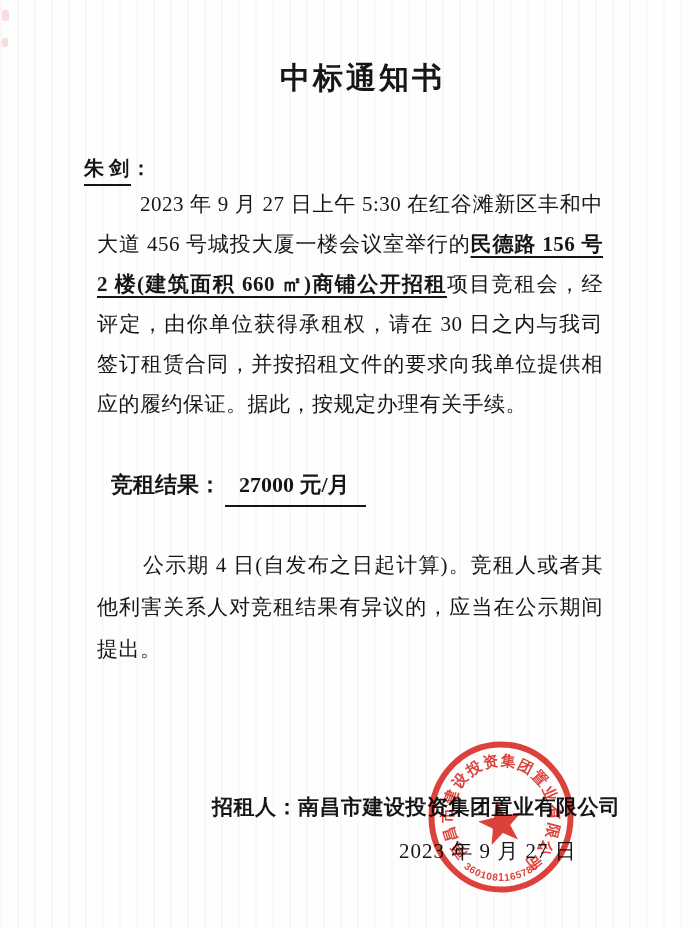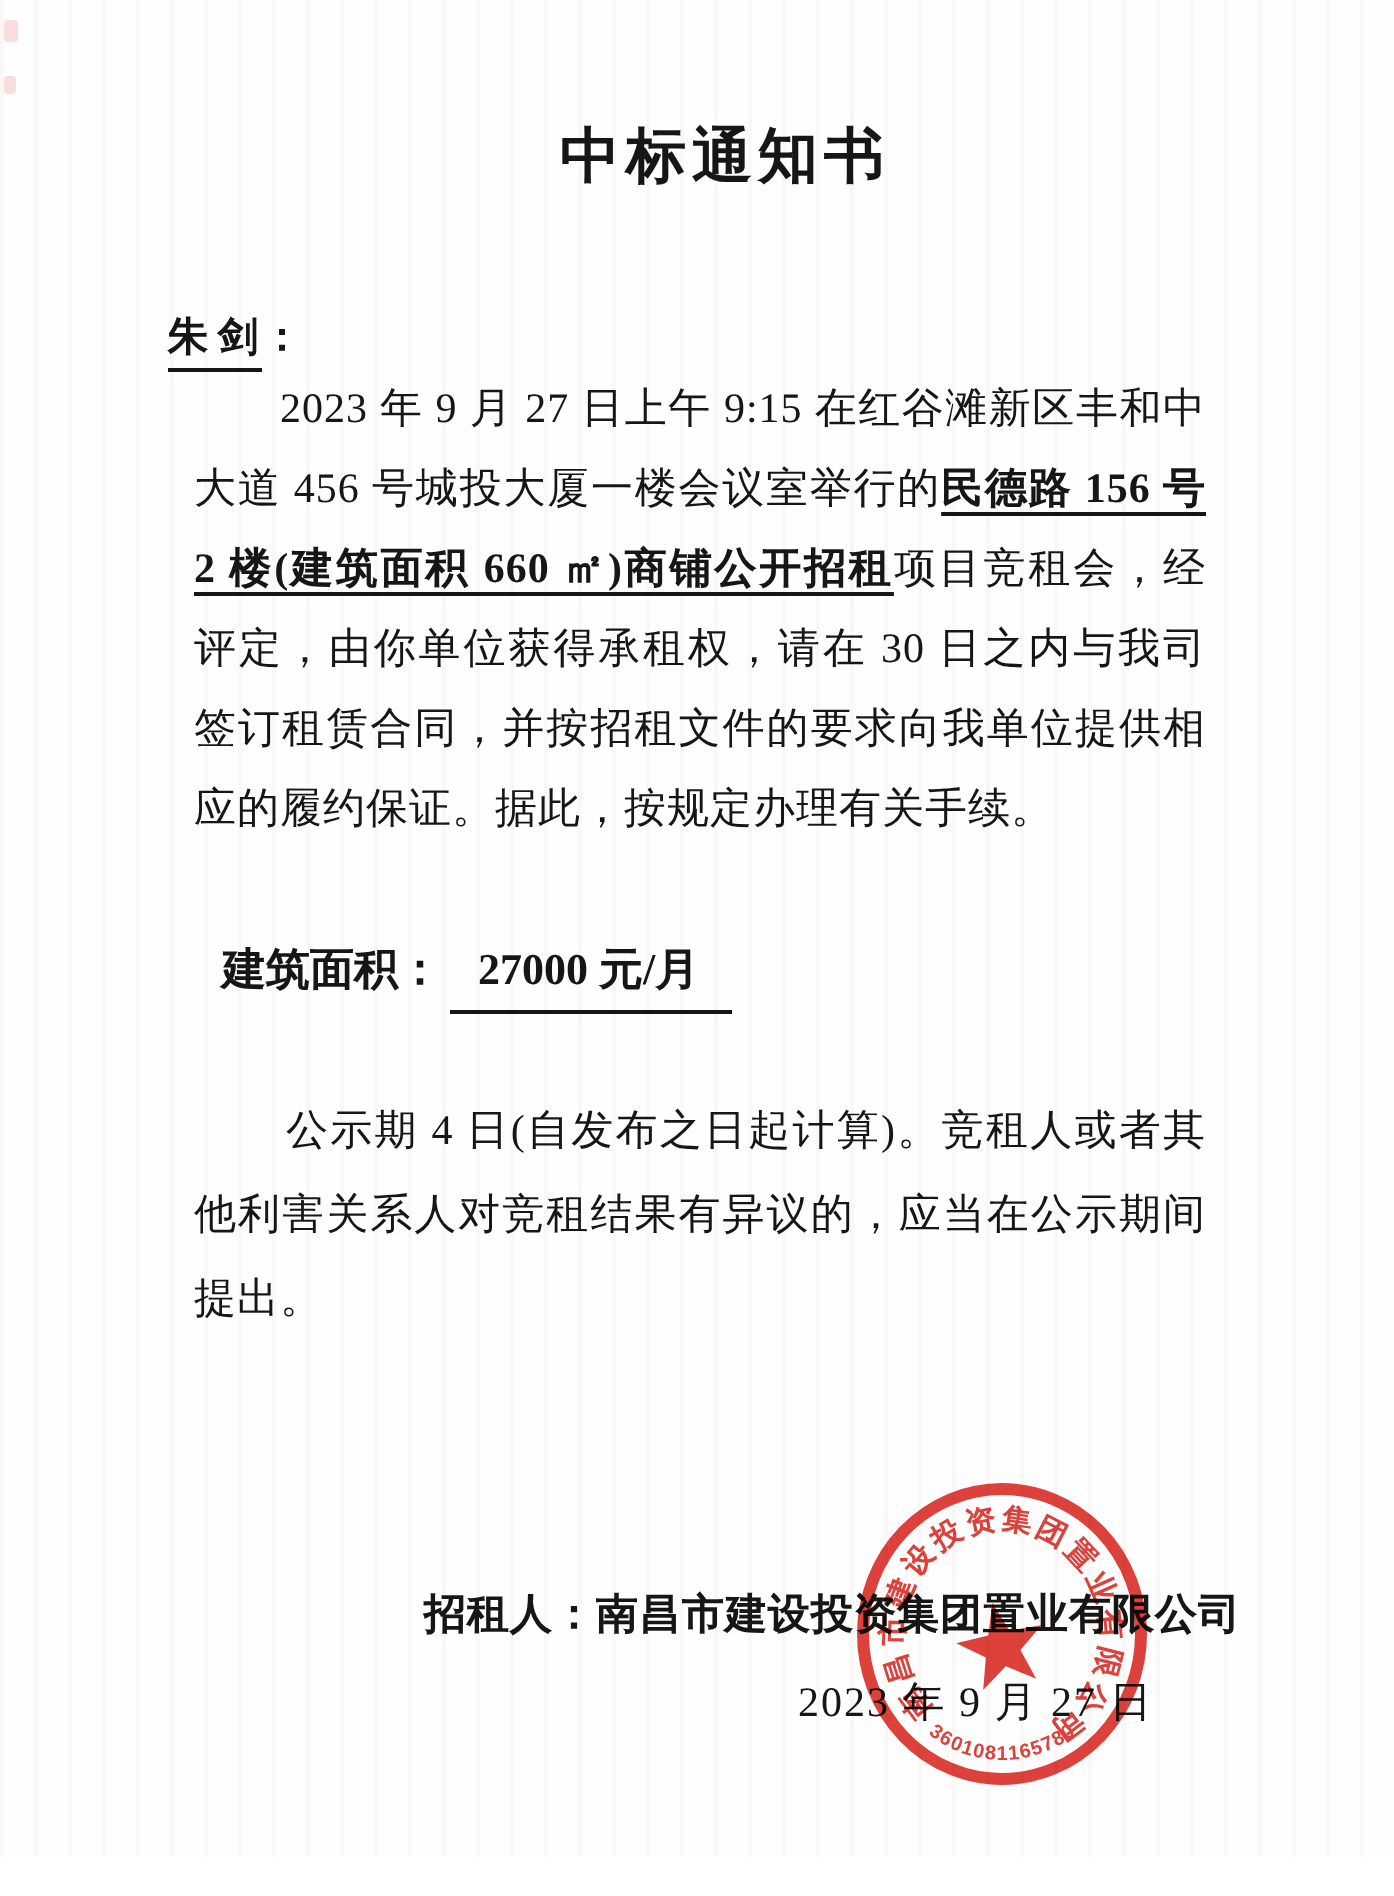--- a/index.html
+++ b/index.html
@@ -57,24 +57,24 @@
 
   <div class="scan-speck" style="left:2px;top:10px;width:7px;height:11px;"></div>
   <div class="scan-speck" style="left:2px;top:38px;width:6px;height:9px;"></div>
 
   <h1 class="title">中标通知书</h1>
 
   <div class="addressee">
     <span class="addr-name">朱 剑</span><span>：</span>
   </div>
 
-  <p class="body-para"><span>2023 年 9 月 27 日上午 9:15 在红谷滩新区丰和中大道 456 号城投大厦一楼会议室举行的</span><span class="prop-seg">民德路 156 号 2 楼(建筑面积 660 ㎡)商铺公开招租</span><span>项目竞租会，经评定，由你单位获得承租权，请在 30 日之内与我司签订租赁合同，并按招租文件的要求向我单位提供相应的履约保证。据此，按规定办理有关手续。</span></p>
+  <p class="body-para"><span>2023 年 9 月 27 日上午 5:30 在红谷滩新区丰和中大道 456 号城投大厦一楼会议室举行的</span><span class="prop-seg">民德路 156 号 2 楼(建筑面积 660 ㎡)商铺公开招租</span><span>项目竞租会，经评定，由你单位获得承租权，请在 30 日之内与我司签订租赁合同，并按招租文件的要求向我单位提供相应的履约保证。据此，按规定办理有关手续。</span></p>
 
   <div class="result-line">
-    <span>建筑面积：</span><span class="result-value">27000 元/月</span>
+    <span>竞租结果：</span><span class="result-value">27000 元/月</span>
   </div>
 
   <p class="notice">公示期 4 日(自发布之日起计算)。竞租人或者其他利害关系人对竞租结果有异议的，应当在公示期间提出。</p>
 
 
 
   <div class="lessor">
     <span>招租人：</span><span>南昌市建设投资集团置业有限公司</span>
   </div>
 

